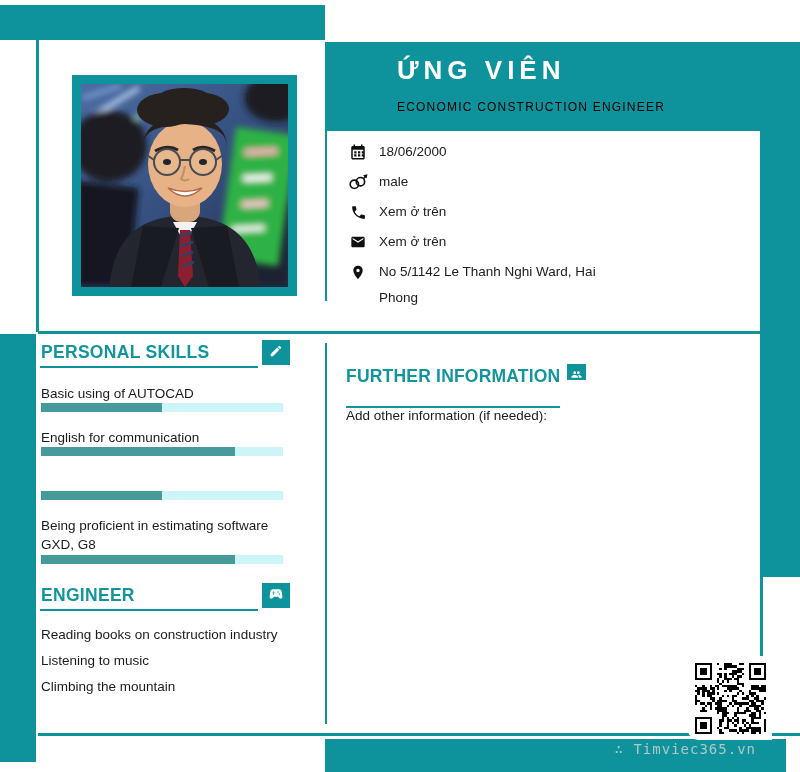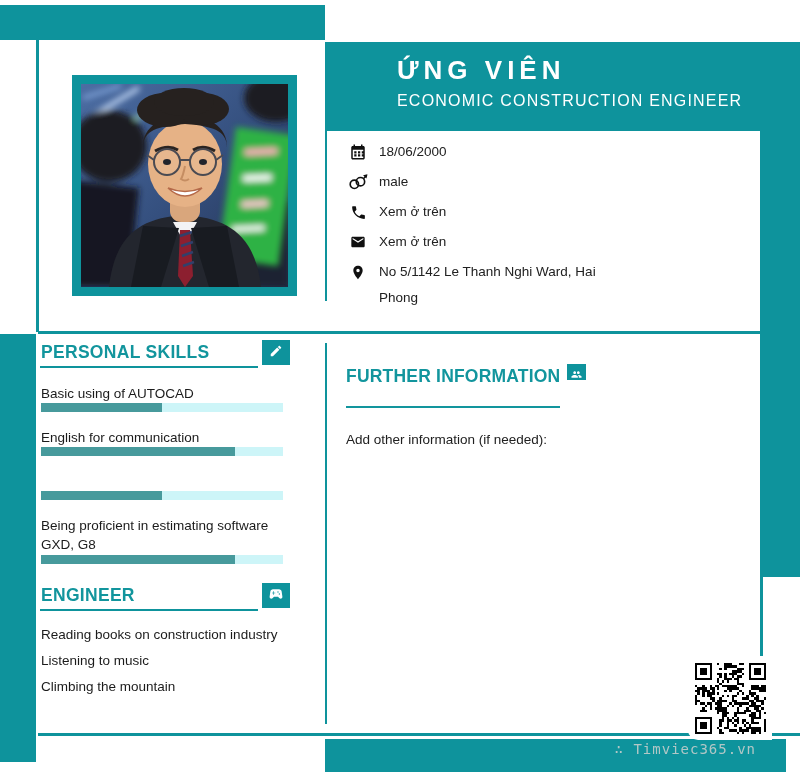--- a/index.html
+++ b/index.html
@@ -17,21 +17,21 @@
   .col-divider{left:325px;top:343px;width:2px;height:381px;}
   .right-strip{left:760px;top:131px;width:40px;height:446px;}
   .right-thin-line{left:760px;top:577px;width:3px;height:84px;}
   .footer-hr{left:38px;top:733px;width:762px;height:3px;}
   .footer-bar{left:325px;top:739px;width:461px;height:38px;}
 
   
   .header-box{left:325px;top:42px;width:475px;height:89px;}
   .header-title{left:72px;top:13px;position:absolute;color:#fff;font-size:26px;font-weight:bold;
                 letter-spacing:5px;}
-  .header-subtitle{left:72px;top:50px;position:absolute;color:#ffffff;font-size:16px;letter-spacing:1.2px;}
+  .header-subtitle{left:72px;top:58px;position:absolute;color:#000000;font-size:12px;letter-spacing:1.2px;}
 
   
   .photo-frame{left:72px;top:75px;width:225px;height:221px;background:#0e939c;}
   .photo-frame svg{position:absolute;left:9px;top:9px;width:207px;height:203px;display:block;}
 
   
   .contact{left:348px;top:142px;width:300px;}
   .contact-row{display:flex;align-items:flex-start;margin-bottom:10px;font-size:13.5px;line-height:20px;}
   .contact-row .cicon{width:20px;height:20px;flex:0 0 20px;margin-right:11px;display:flex;
                       align-items:center;justify-content:center;}
@@ -52,21 +52,21 @@
   
   .hobby-list{left:41px;top:622px;width:243px;font-size:13.5px;color:#1b1b1b;line-height:26px;}
   .hobby-item.justify{text-align:justify;}
 
   
   .further-heading{left:346px;top:364px;position:absolute;color:#12959d;font-size:17.5px;
                    font-weight:bold;letter-spacing:.2px;}
   .further-heading .htext{display:inline-block;border-bottom:2px solid #12959d;padding-bottom:19px;}
   .further-heading .hicon{display:inline-block;width:19px;height:16px;background:#0e939c;
                           vertical-align:2px;margin-left:7px;text-align:center;cursor:pointer;}
-  .further-note{left:346px;top:408px;position:absolute;font-size:13.5px;color:#212121;margin-top:24px;}
+  .further-note{left:346px;top:408px;position:absolute;font-size:13.5px;color:#212121;}
 
   
   .qr-box{left:688px;top:656px;width:84px;height:84px;background:#fff;border-radius:0 0 0 10px;
           display:flex;align-items:center;justify-content:center;z-index:3;}
   .qr-box svg{width:71px;height:71px;display:block;}
   .watermark{position:absolute;right:30px;top:2px;color:#b2c7c6;
              font-family:"DejaVu Sans Mono",monospace;font-size:14px;letter-spacing:1px;}
 </style>
 </head>
 <body>

